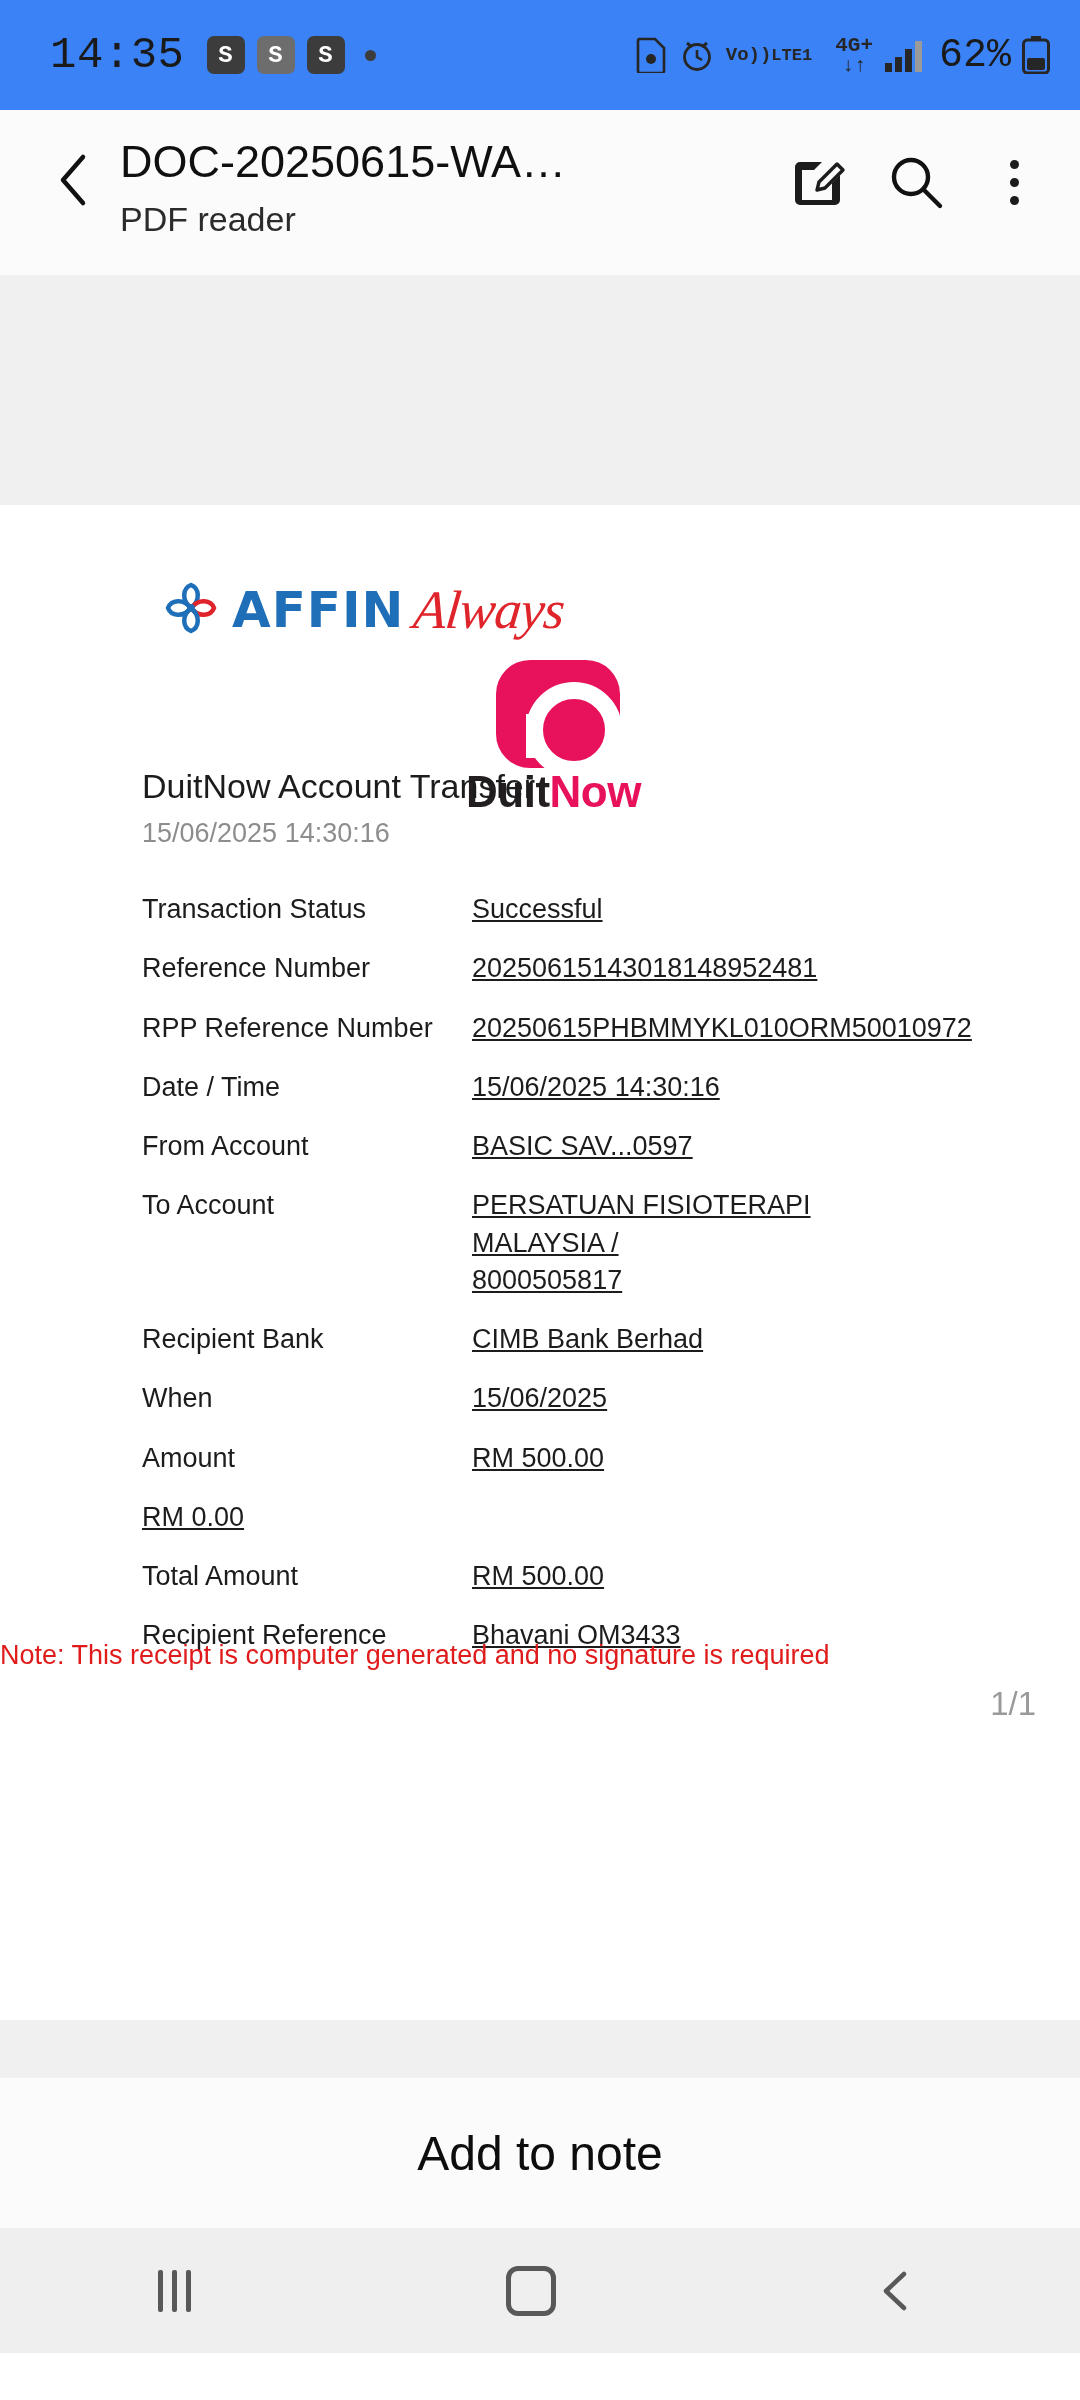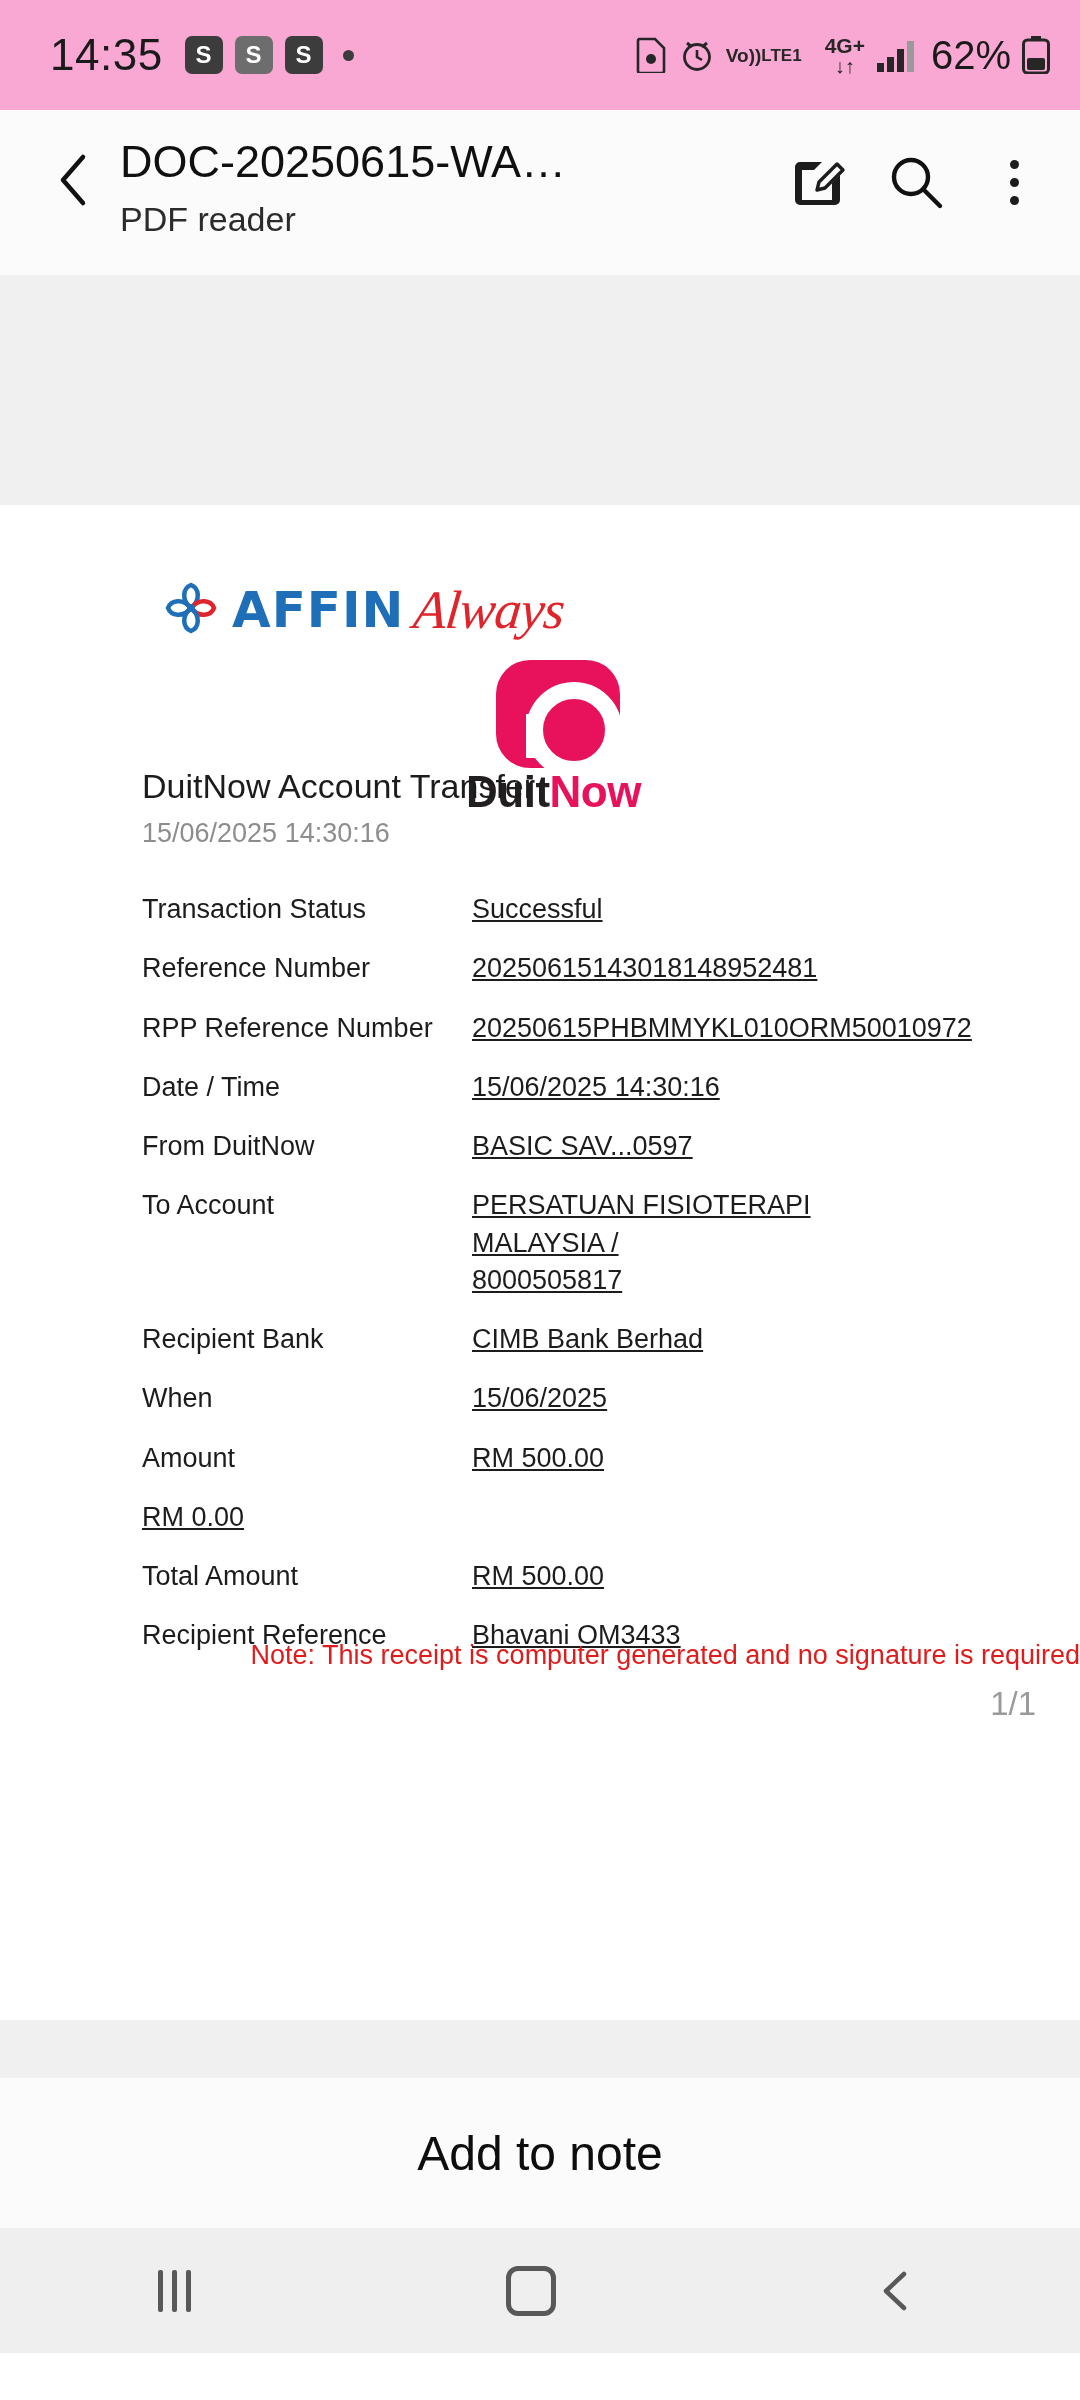--- a/index.html
+++ b/index.html
@@ -8,25 +8,26 @@
     height: 2400px;
     background: #ffffff;
     font-family: "Liberation Sans", sans-serif;
     overflow: hidden;
   }
   body { position: relative; }
 
   
   .statusbar {
     height: 110px;
-    background: #f9a8d4;
+    background: #3b82f6;
     display: flex;
     align-items: center;
     padding: 0 40px 0 50px;
     position: relative;
+    font-family: Liberation Mono, monospace;
   }
   .sb-clock {
     font-size: 44px;
     color: #1a1a1a;
     letter-spacing: 0.5px;
     font-weight: 400;
   }
   .sb-left-icons {
     display: flex;
     align-items: center;
@@ -236,21 +237,21 @@
     color: #1c1c1c;
     line-height: 1.38;
     white-space: pre-line;
     text-decoration: underline;
   }
 
   .note {
     position: absolute;
     left: 0; right: 0;
     top: 1135px;
-    text-align: right;
+    text-align: left;
     font-size: 27px;
     color: #e01b1b;
   }
   .pagenum {
     position: absolute;
     right: 44px;
     top: 1180px;
     font-size: 33px;
     color: #9a9a9a;
   }
@@ -418,21 +419,21 @@
       </div>
       <div class="drow">
         <div class="dlabel">RPP Reference Number</div>
         <div class="dvalue">20250615PHBMMYKL010ORM50010972</div>
       </div>
       <div class="drow">
         <div class="dlabel">Date / Time</div>
         <div class="dvalue">15/06/2025  14:30:16</div>
       </div>
       <div class="drow">
-        <div class="dlabel">From DuitNow</div>
+        <div class="dlabel">From Account</div>
         <div class="dvalue">BASIC SAV...0597</div>
       </div>
       <div class="drow">
         <div class="dlabel">To Account</div>
         <div class="dvalue">PERSATUAN FISIOTERAPI MALAYSIA /
 8000505817</div>
       </div>
       <div class="drow">
         <div class="dlabel">Recipient Bank</div>
         <div class="dvalue">CIMB Bank Berhad</div>

